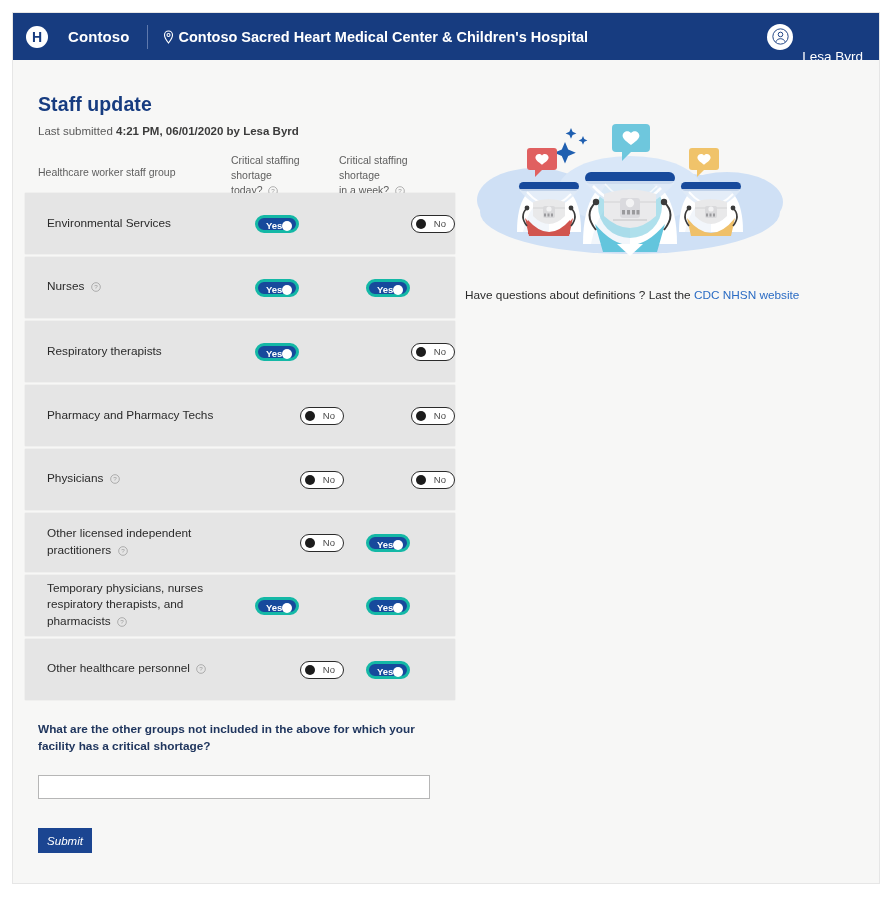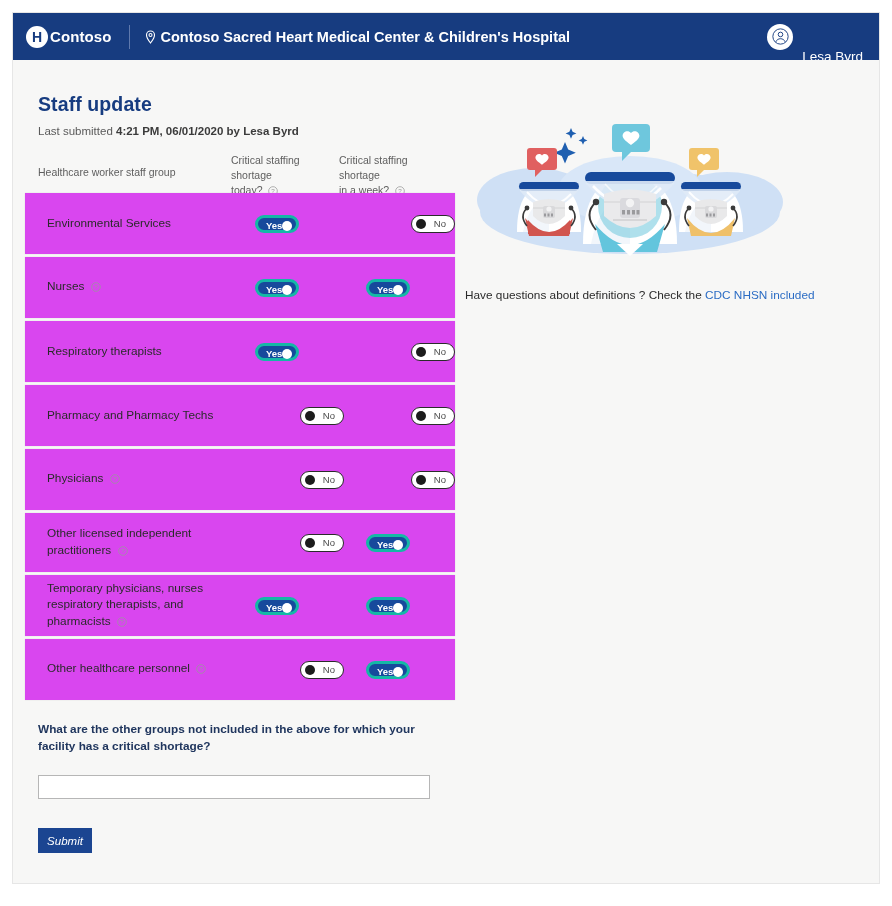--- a/index.html
+++ b/index.html
@@ -47,21 +47,21 @@
     display: flex;
     align-items: center;
     justify-content: center;
     line-height: 1;
     flex: none;
   }
   .logo-text {
     color: #ffffff;
     font-size: 15px;
     font-weight: bold;
-    margin-left: 2px;
+    margin-left: 20px;
     letter-spacing: .1px;
   }
   .bar-divider {
     width: 1px;
     height: 24px;
     background: #5f79ad;
     margin: 0 15px 0 17px;
   }
   .facility {
     display: flex;
@@ -149,21 +149,21 @@
   .ch-week  { left: 314px; width: 106px; }
   .q-icon {
     display: inline-block;
     vertical-align: -2px;
     margin-left: 3px;
   }
 
   .rows { margin-top: 0; }
   .row-card {
     position: relative;
-    background: #d946ef;
+    background: #e5e5e5;
     box-shadow: 0 .4px 1.2px rgba(0,0,0,.10), 0 0 .8px rgba(0,0,0,.07);
     margin-bottom: 3px;
     box-sizing: border-box;
     display: flex;
     align-items: center;
   }
   .row-label {
     position: absolute;
     left: 22px;
     font-size: 11.8px;
@@ -585,19 +585,19 @@
                 <rect x="167" y="90" width="3" height="4.5"></rect>
                 <rect x="171.5" y="90" width="3" height="4.5"></rect>
               </g>
               <path d="M148 100 l34 0" stroke="#cfcfd2" stroke-width="1.4" fill="none"></path>
             </g>
           </svg>
         </div>
 
 
         <div class="tips-text">
-          <span>Have questions about definitions ? Check the </span><a class="tips-link" href="#">CDC NHSN included</a>
+          <span>Have questions about definitions ? Last the </span><a class="tips-link" href="#">CDC NHSN website</a>
         </div>
       </div>
 
     </div>
   </div>
 </div>
 
 </body></html>

